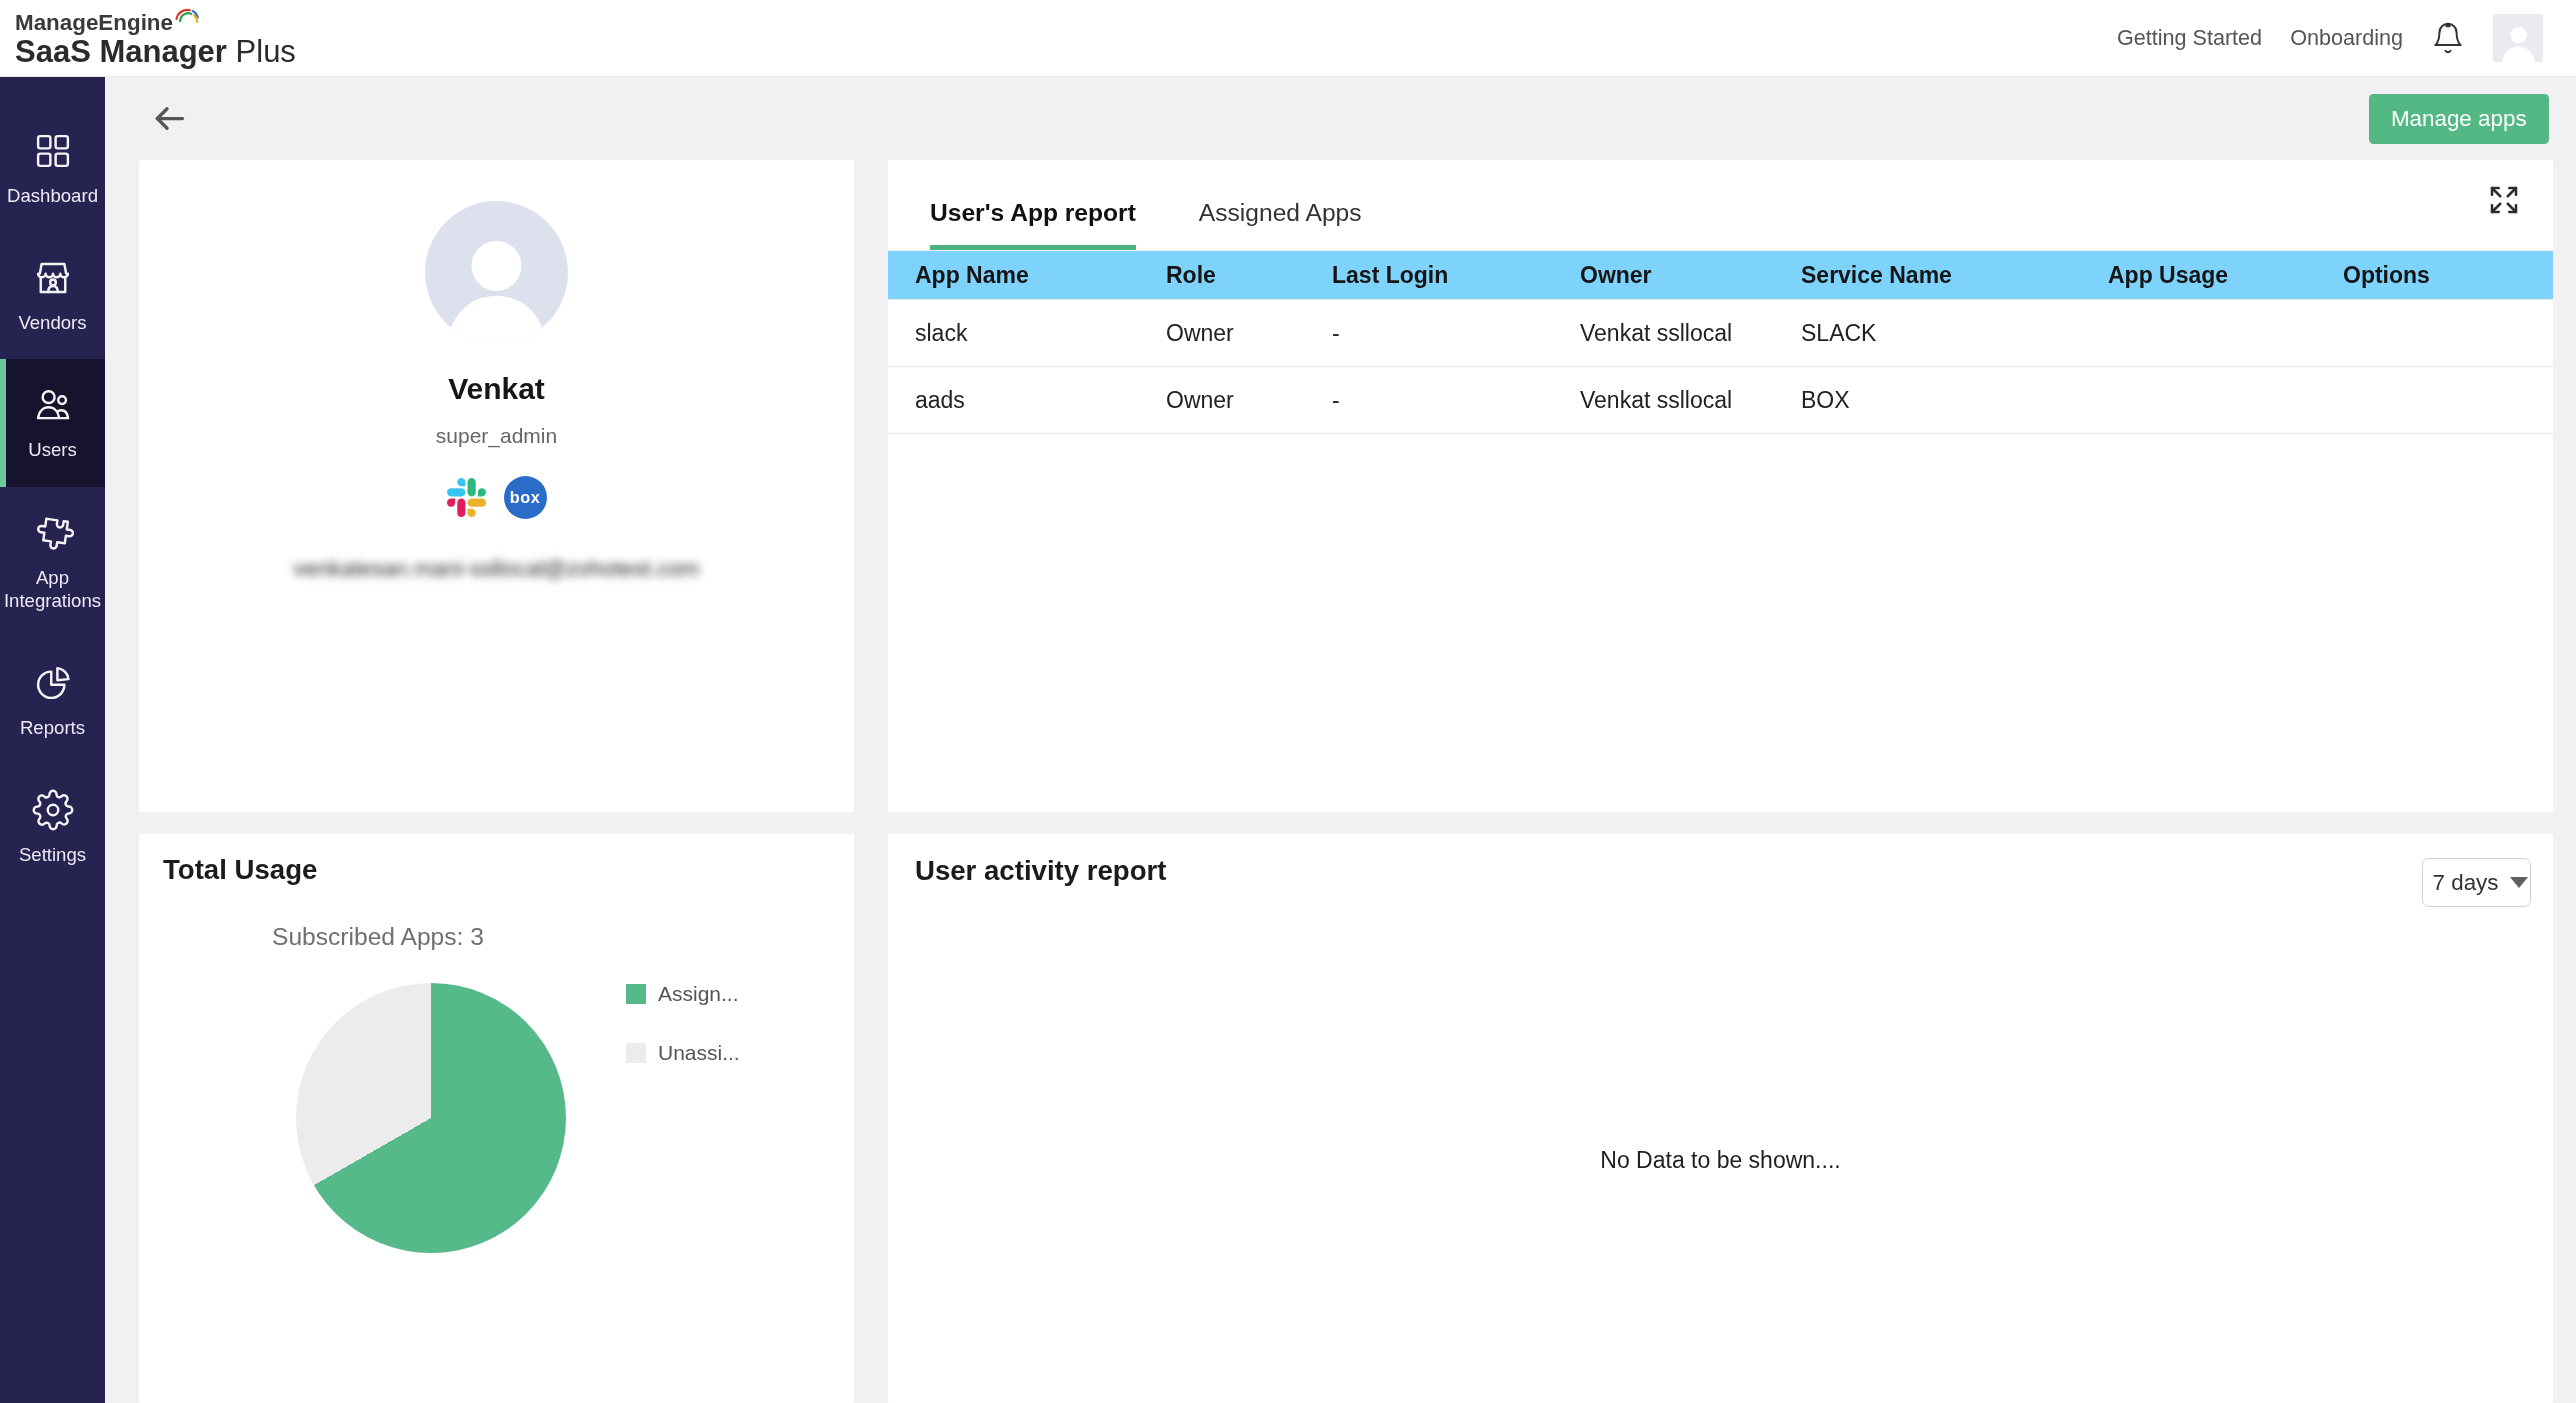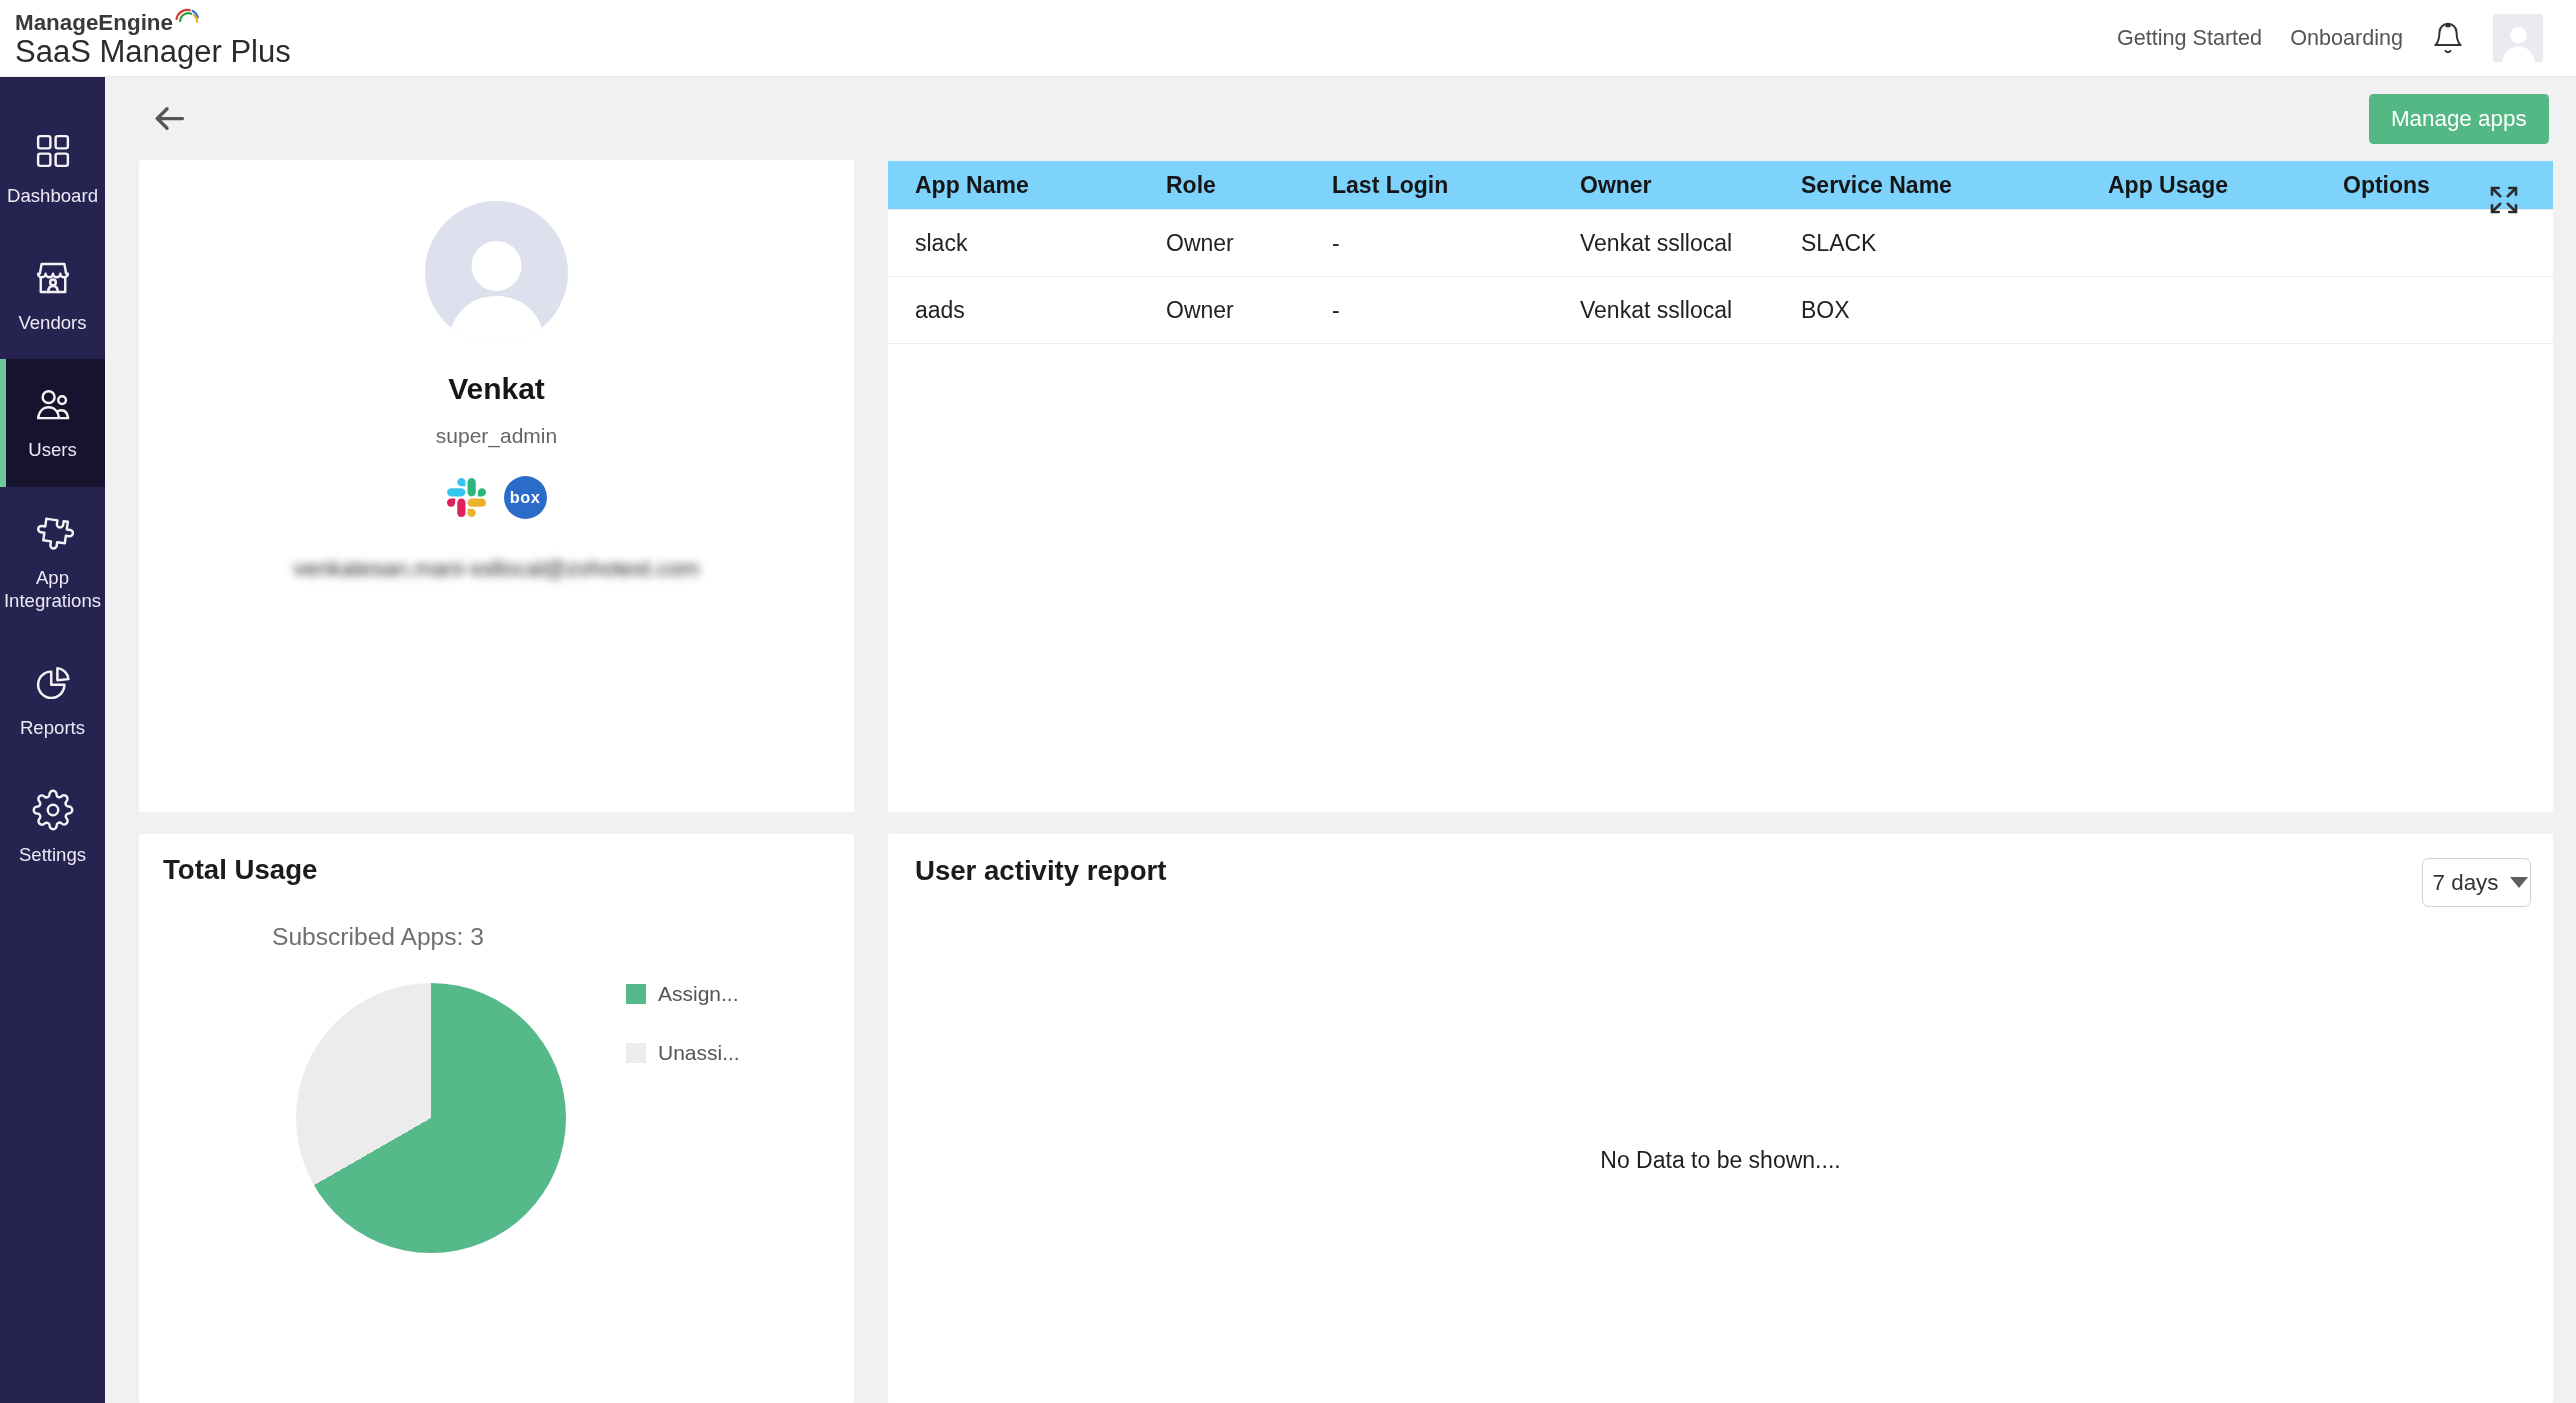--- a/index.html
+++ b/index.html
@@ -12,21 +12,21 @@
   html,body{width:2576px;height:1404px;overflow:hidden;background:var(--page-bg);
     font-family:"Liberation Sans","DejaVu Sans",sans-serif;color:#222;}
 
   
   .topbar{height:77px;background:#fff;border-bottom:0.7px solid #e9e9ec;
     display:flex;align-items:center;justify-content:space-between;padding:0 33px 0 15px;}
   .brand{line-height:1.05;padding-top:4.5px;}
   .brand-top{font-size:22.4px;font-weight:700;color:#3a3a3a;display:flex;align-items:flex-start;}
   .brand-top .swoosh{margin-left:1.5px;margin-top:-4.5px;}
   .brand-bottom{font-size:31px;color:#2b2b2b;margin-top:1.5px;}
-  .brand-bottom .b{font-weight:400;}
+  .brand-bottom .b{font-weight:700;}
   .brand-bottom .l{font-weight:400;}
   .topbar-right{display:flex;align-items:center;gap:28px;}
   .top-link{font-size:21.6px;color:#555;cursor:pointer;text-decoration:none;}
   .bell{width:34px;height:34px;}
   .avatar-sq{width:50px;height:48px;background:#e9ebf1;border-radius:3px;overflow:hidden;
     display:flex;align-items:flex-end;justify-content:center;}
 
   
   .shell{display:flex;height:1327px;}
   .sidebar{width:105px;background:var(--sidebar-bg);padding-top:28px;flex-shrink:0;}
@@ -231,20 +231,24 @@
         <svg class="expand-ic" viewBox="0 0 24 24" fill="none" stroke="#2d2d2d" stroke-width="1.7" stroke-linecap="round" stroke-linejoin="round">
           <polyline points="4 8.5 4 4 8.5 4"></polyline>
             <line x1="4" y1="4" x2="9.5" y2="9.5"></line>
           <polyline points="15.5 4 20 4 20 8.5"></polyline>
             <line x1="20" y1="4" x2="14.5" y2="9.5"></line>
           <polyline points="20 15.5 20 20 15.5 20"></polyline>
             <line x1="20" y1="20" x2="14.5" y2="14.5"></line>
           <polyline points="8.5 20 4 20 4 15.5"></polyline>
             <line x1="4" y1="20" x2="9.5" y2="14.5"></line>
         </svg>
+        <div class="tabs">
+          <div class="tab active">User's App report</div>
+          <div class="tab">Assigned Apps</div>
+        </div>
         <div class="apptable">
           <div class="t-head">
             <span>App Name</span>
             <span>Role</span>
             <span>Last Login</span>
             <span>Owner</span>
             <span>Service Name</span>
             <span>App Usage</span>
             <span>Options</span>
           </div>

